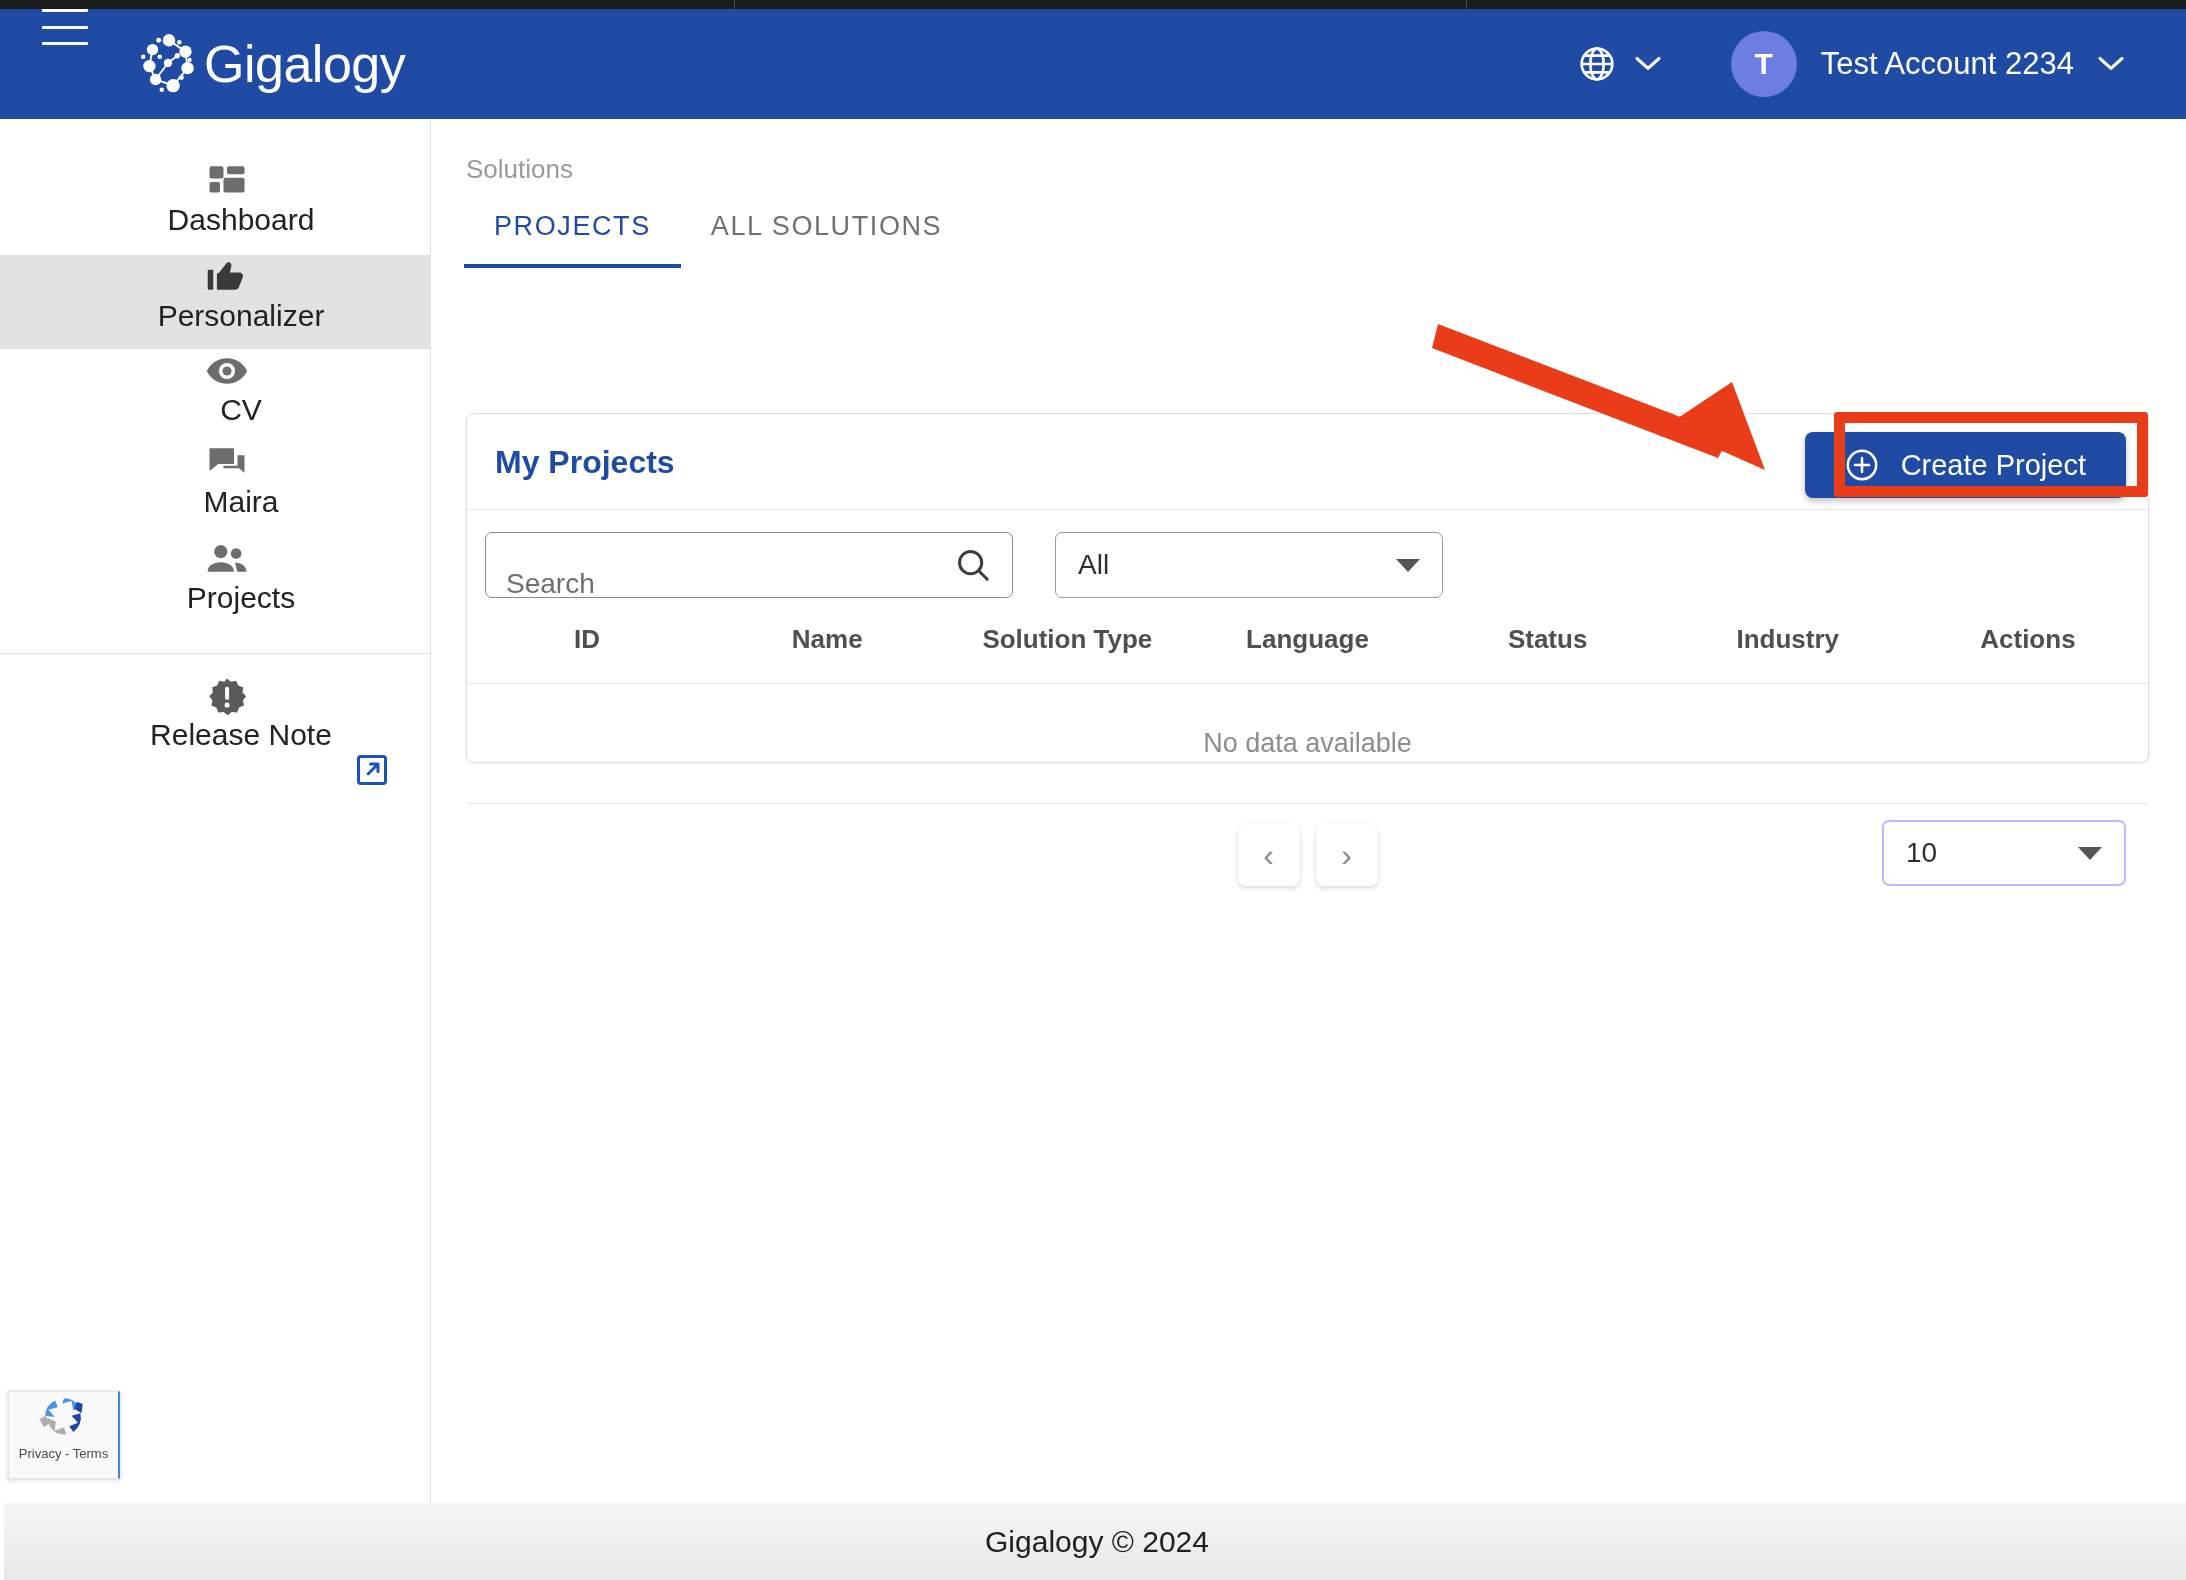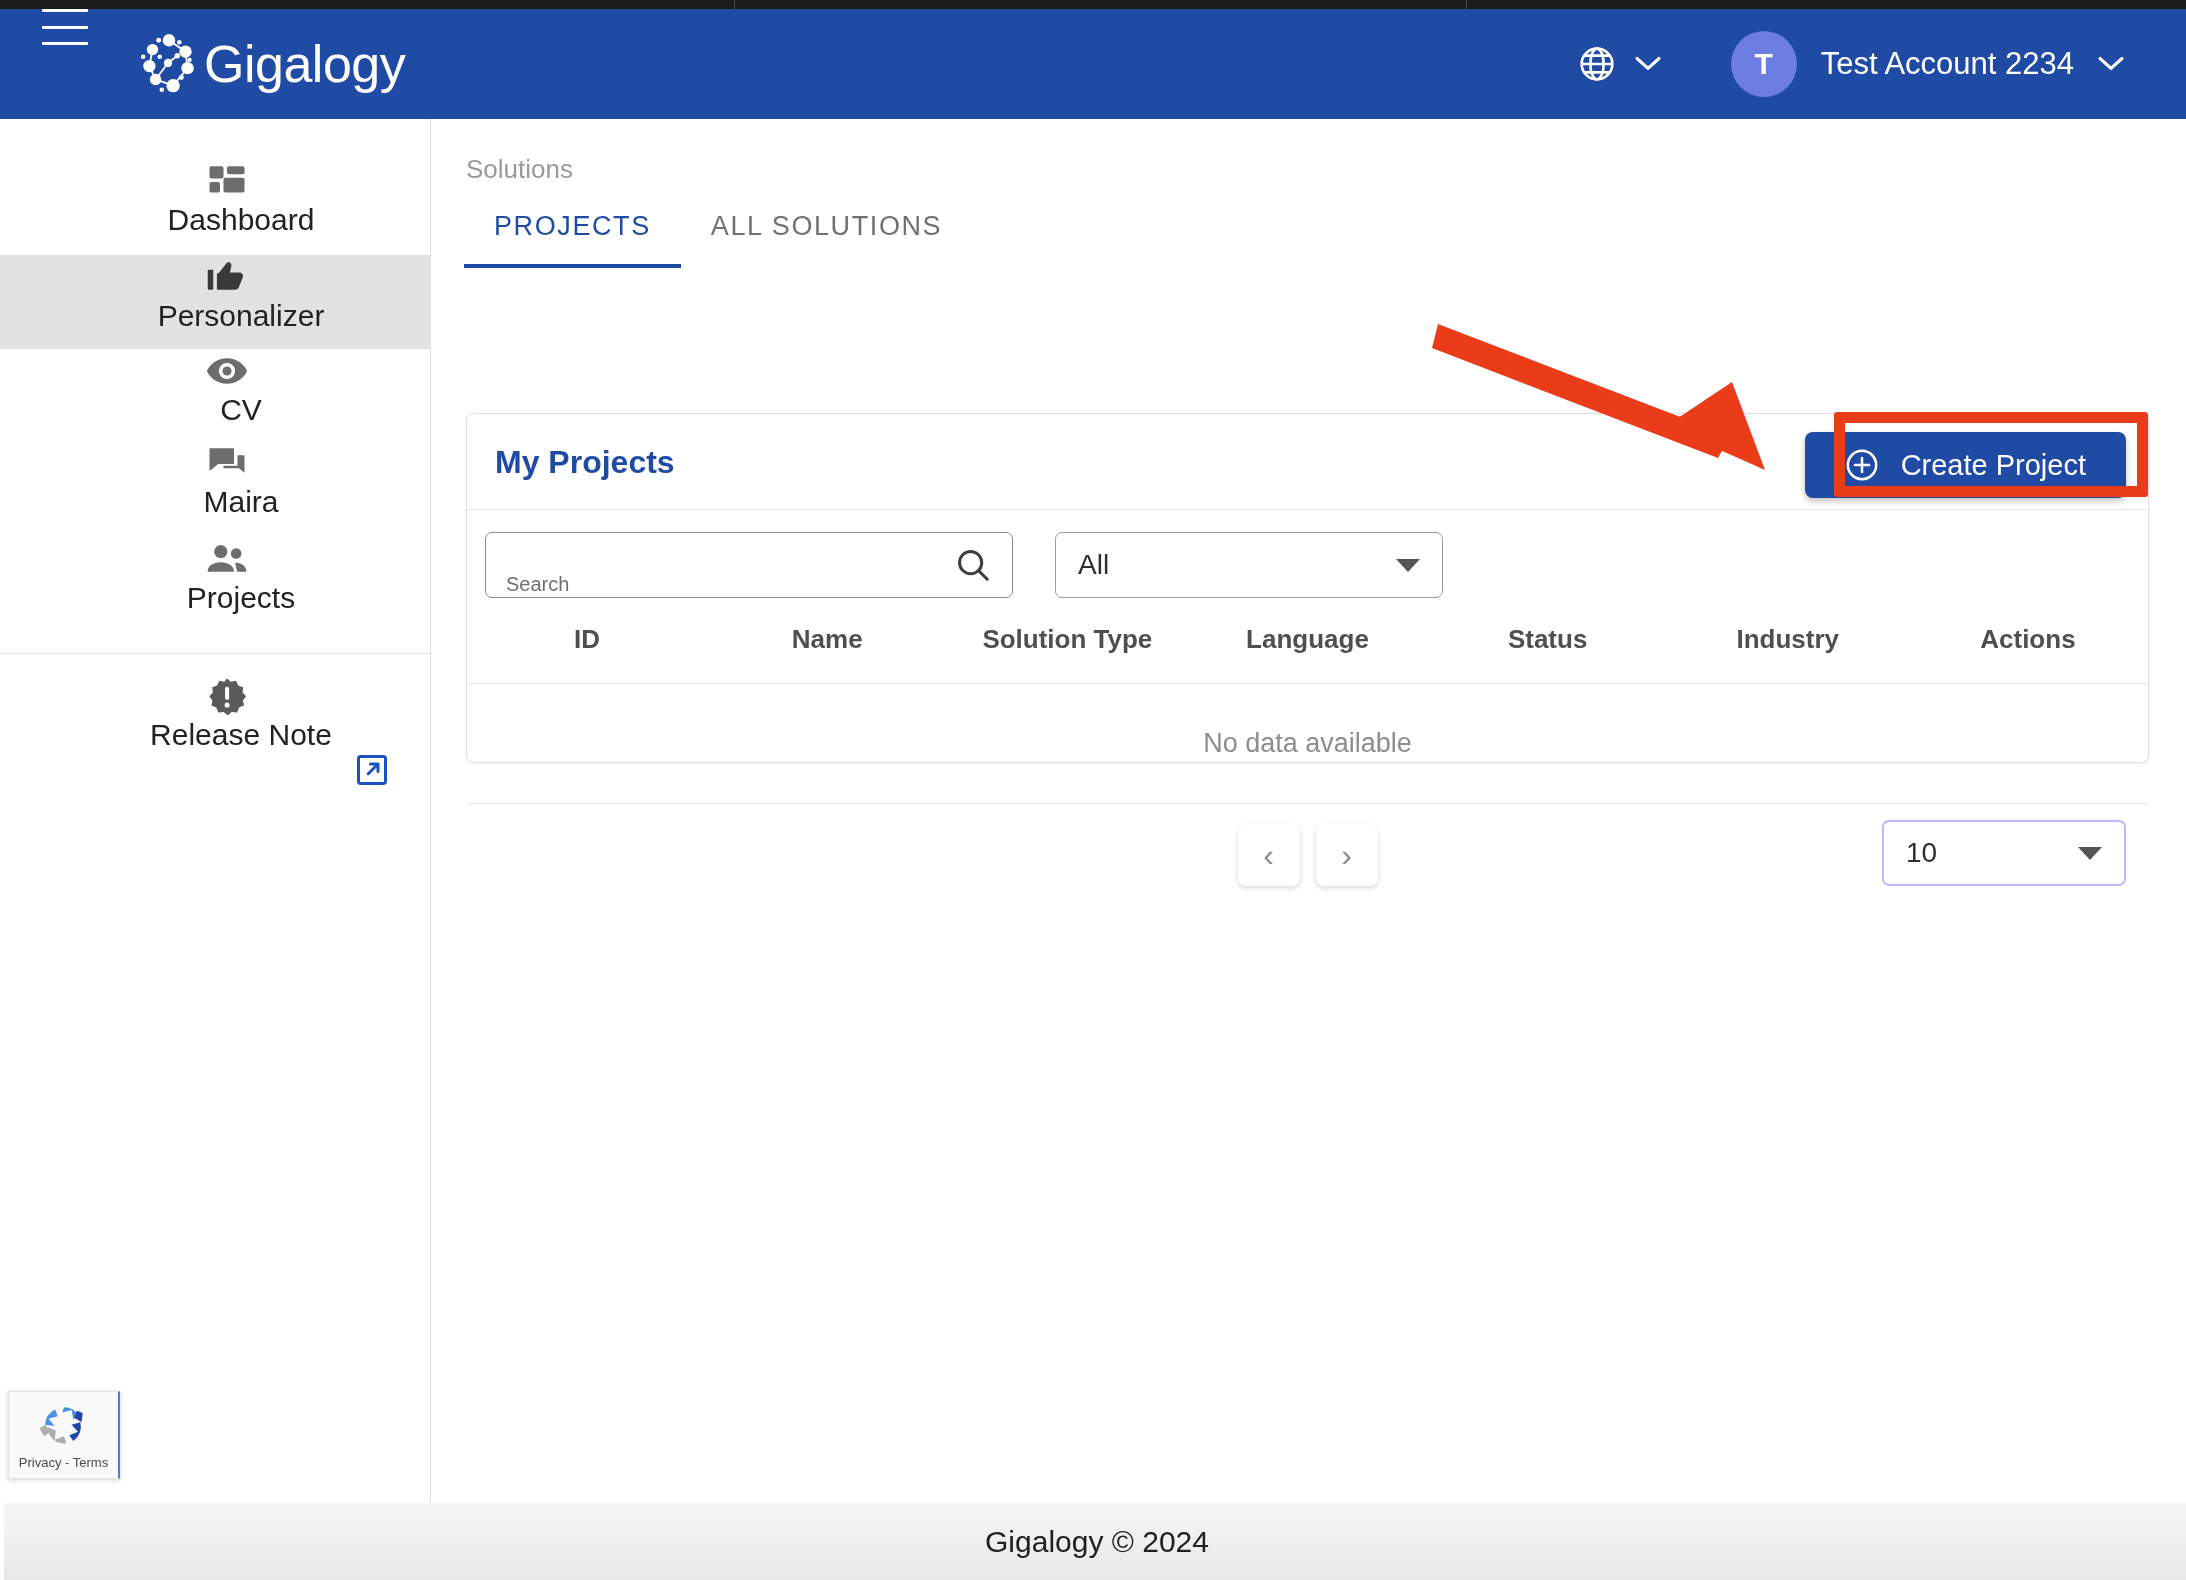--- a/index.html
+++ b/index.html
@@ -50,21 +50,21 @@
   .nav-item.active { background:#e2e2e2; }
   .nav-icon { width:66px; display:flex; align-items:center; justify-content:center; color:#5f5f5f; }
   .nav-label { font-size:30px; color:#222; margin-left:28px; }
   .nav-divider { height:1px; background:#e0e0e0; margin:22px 0 22px 0; }
   .nav-item .ext { margin-left:auto; margin-right:40px; display:flex; align-items:center; }
 
   .recaptcha {
     position:absolute; left:8px; bottom:24px; width:112px; height:88px;
     background:#f9f9f9; border:1px solid #e4e4e4; border-right:2px solid #4a7fe0;
     box-shadow:0 1px 4px rgba(0,0,0,.18);
-    display:flex; flex-direction:column; align-items:center; justify-content:center; cursor:pointer;
+    display:flex; flex-direction:column; align-items:center; justify-content:flex-start; cursor:pointer;
   }
   .recaptcha .rc-text { font-size:13px; color:#4a4a4a; margin-top:2px; }
 
   
   .content { position:absolute; left:432px; top:119px; width:1754px; height:1384px; background:#fff; }
   .breadcrumb { position:absolute; left:34px; top:35px; font-size:26px; color:#9a9a9a; }
 
   .tabs { position:absolute; left:32px; top:92px; display:flex; gap:0; }
   .tab { padding:0 30px 22px 30px; font-size:27px; letter-spacing:1.6px; color:#707070; cursor:pointer; }
   .tab.active { color:#1f4ba5; border-bottom:4px solid #1f4ba5; }
@@ -93,21 +93,21 @@
   }
   .arrow-svg { position:absolute; left:1430px; top:318px; pointer-events:none; }
 
   .toolbar { position:relative; height:108px; }
   .search-wrap {
     position:absolute; left:18px; top:22px; width:528px; height:66px;
     border:1px solid #8a8a8a; border-radius:7px; display:flex; align-items:center;
   }
   .search-input {
     flex:1; border:none; outline:none; background:transparent;
-    font-size:20px; color:#3d3d3d; padding:0 20px;
+    font-size:28px; color:#3d3d3d; padding:0 20px;
     font-family:"Liberation Sans", sans-serif;
     margin-top:38px;
   }
   .search-input::placeholder { color:#6f6f6f; }
   .search-btn { border:none; background:transparent; padding:0 20px; cursor:pointer; display:flex; align-items:center; }
 
   .filter-select {
     position:absolute; left:588px; top:22px; width:388px; height:66px;
     border:1px solid #9b9b9b; border-radius:7px; display:flex; align-items:center;
     padding:4px 22px; cursor:pointer;

